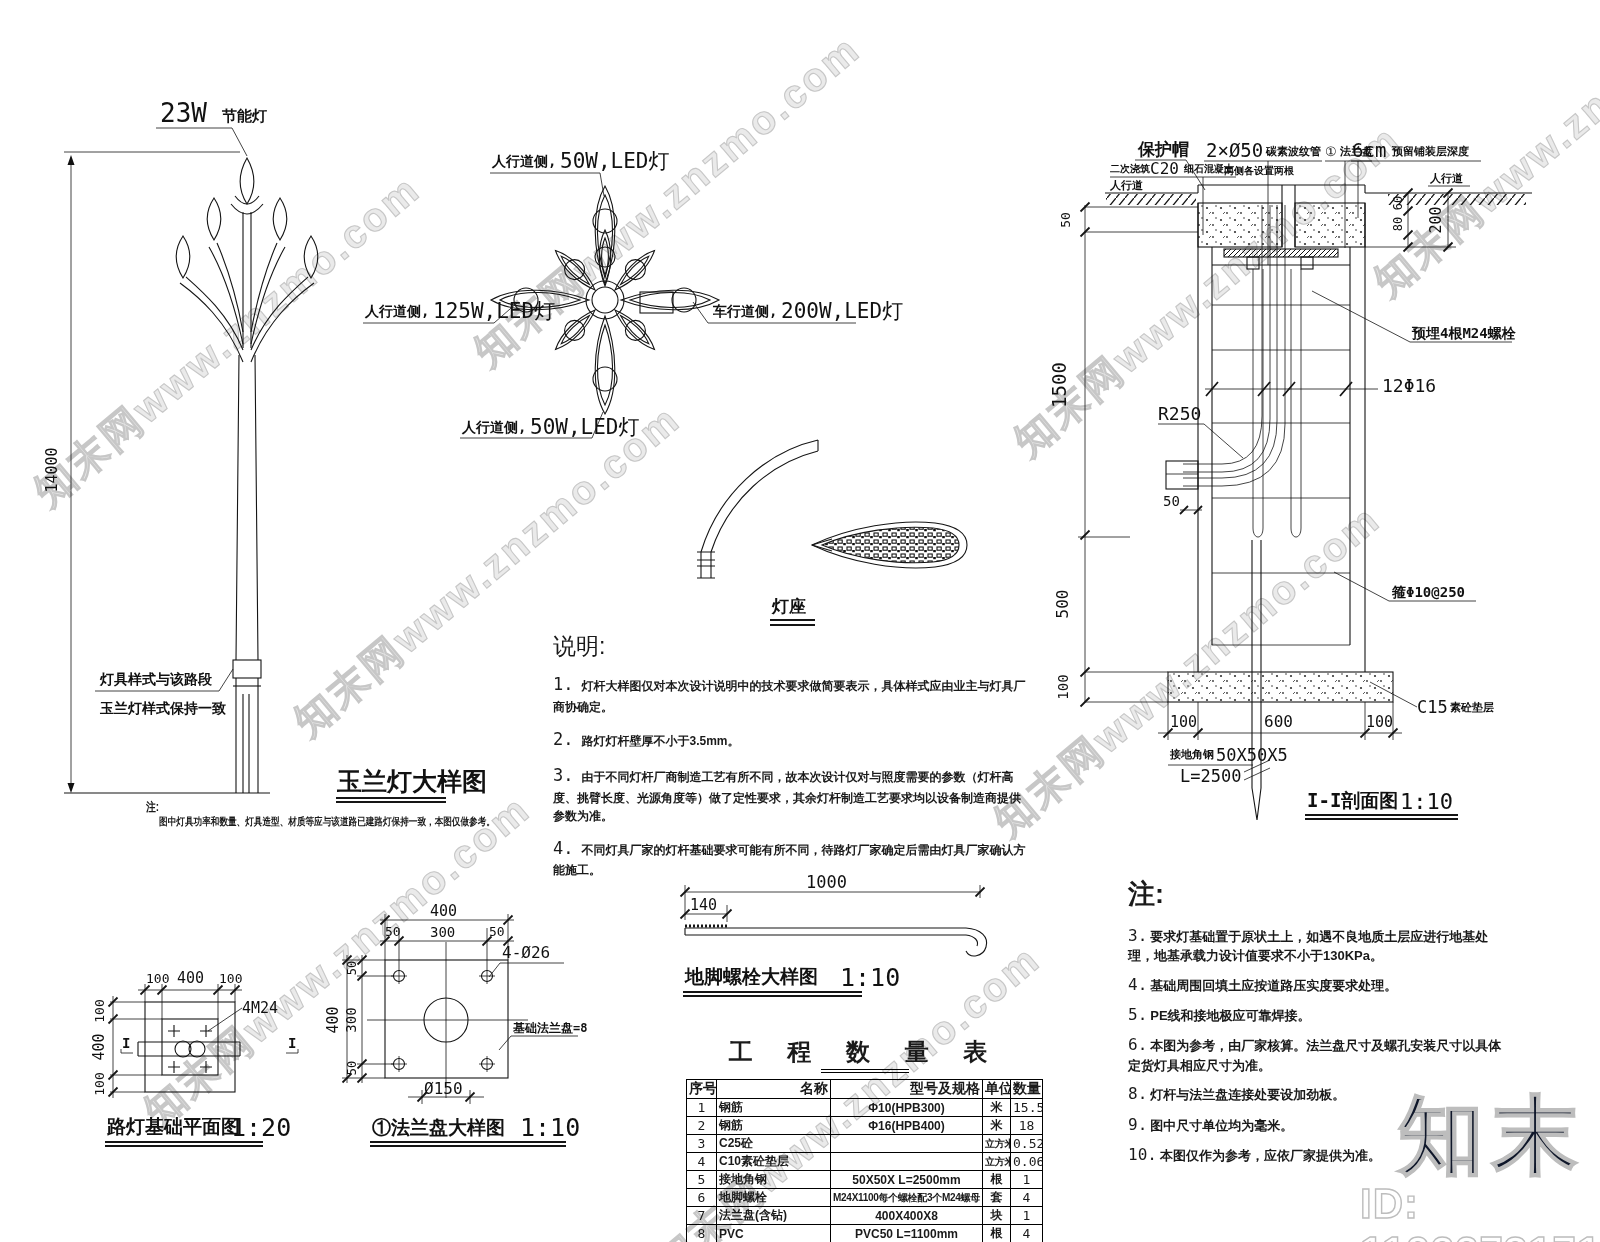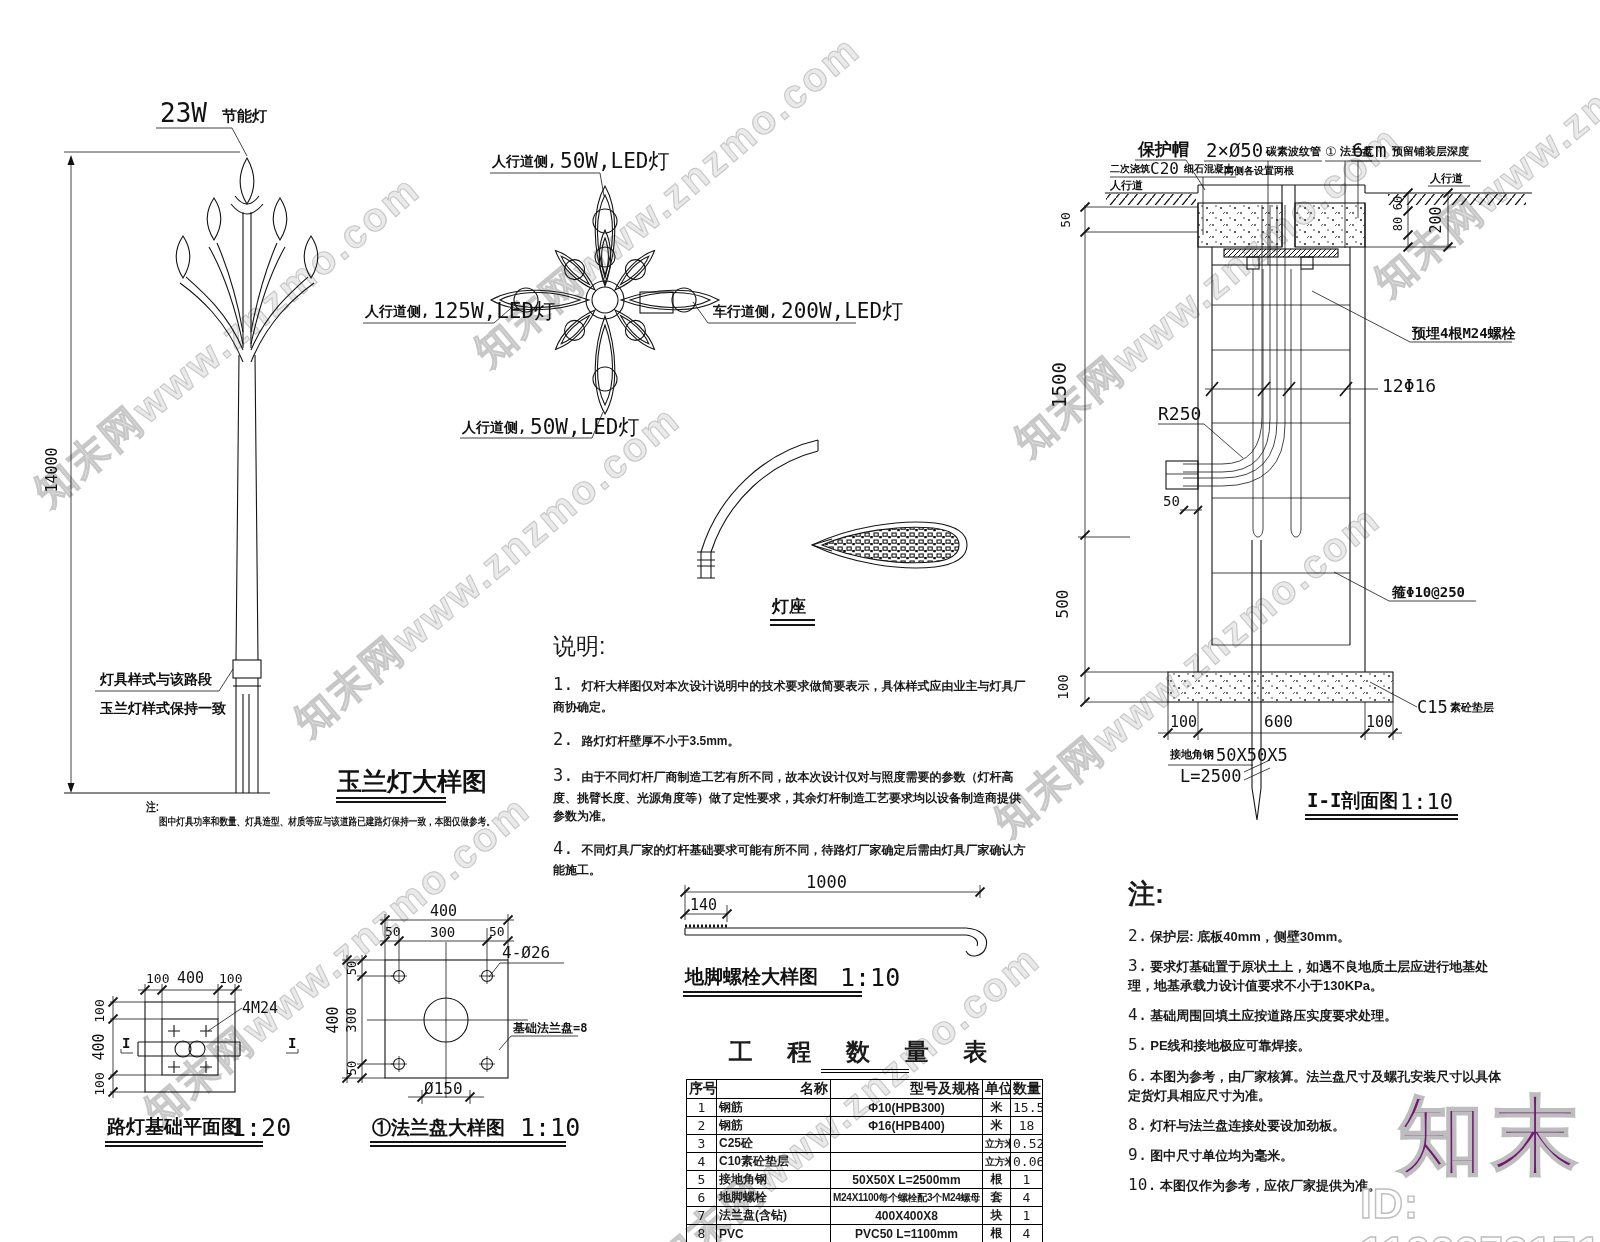--- a/index.html
+++ b/index.html
@@ -2,21 +2,21 @@
 <html><head>
 <meta charset="utf-8">
 <style>
   html,body{margin:0;padding:0;background:#fff;}
   #page{position:relative;width:1600px;height:1242px;background:#fff;overflow:hidden;
         font-family:"Liberation Sans", sans-serif;color:#1a1a1a;}
   
   .wm{position:absolute;z-index:0;font-size:40px;font-weight:bold;white-space:nowrap;
       color:#eaeaea;-webkit-text-stroke:1.1px #c7c7c7;transform:rotate(-40deg);transform-origin:0 50%;
       letter-spacing:3px;pointer-events:none;}
-  .wm-logo{position:absolute;z-index:3;font-size:86px;font-weight:bold;color:#701a75;
+  .wm-logo{position:absolute;z-index:3;font-size:86px;font-weight:bold;color:#0f172a;
       -webkit-text-stroke:1.6px #bdbdbd;letter-spacing:8px;}
   .wm-id{position:absolute;z-index:3;font-size:42px;font-weight:bold;color:#fff;
       -webkit-text-stroke:1.4px #bdbdbd;letter-spacing:1px;}
   
   #title{position:absolute;z-index:2;top:6px;left:0;width:1600px;text-align:center;
       font-size:57px;font-weight:900;color:#e8191f;letter-spacing:1px;white-space:nowrap;}
   
   svg.cad{position:absolute;z-index:1;left:0;top:0;}
   svg.cad text{font-family:"DejaVu Sans Mono","Liberation Sans",sans-serif;fill:#111;stroke:none;}
   svg.cad .ln{stroke:#151515;fill:none;stroke-width:1.1;}
@@ -459,21 +459,20 @@
             <td class="c">PVC50  L=1100mm</td>
             <td class="c">根</td>
             <td class="num">4</td>
           </tr>
     </tbody>
       </table>
   </div>
 
   <div class="blk notes">
     <h3>注:</h3>
-    <p><span class="n">2.</span><span>保护层: 底板40mm，侧壁30mm。</span></p>
     <p><span class="n">3.</span><span>要求灯基础置于原状土上，如遇不良地质土层应进行地基处理，地基承载力设计值要求不小于130KPa。</span></p>
     <p><span class="n">4.</span><span>基础周围回填土应按道路压实度要求处理。</span></p>
     <p><span class="n">5.</span><span>PE线和接地极应可靠焊接。</span></p>
     <p><span class="n">6.</span><span>本图为参考，由厂家核算。法兰盘尺寸及螺孔安装尺寸以具体定货灯具相应尺寸为准。</span></p>
     <p><span class="n">8.</span><span>灯杆与法兰盘连接处要设加劲板。</span></p>
     <p><span class="n">9.</span><span>图中尺寸单位均为毫米。</span></p>
     <p><span class="n">10.</span><span>本图仅作为参考，应依厂家提供为准。</span></p>
   </div>
 
 </div>

